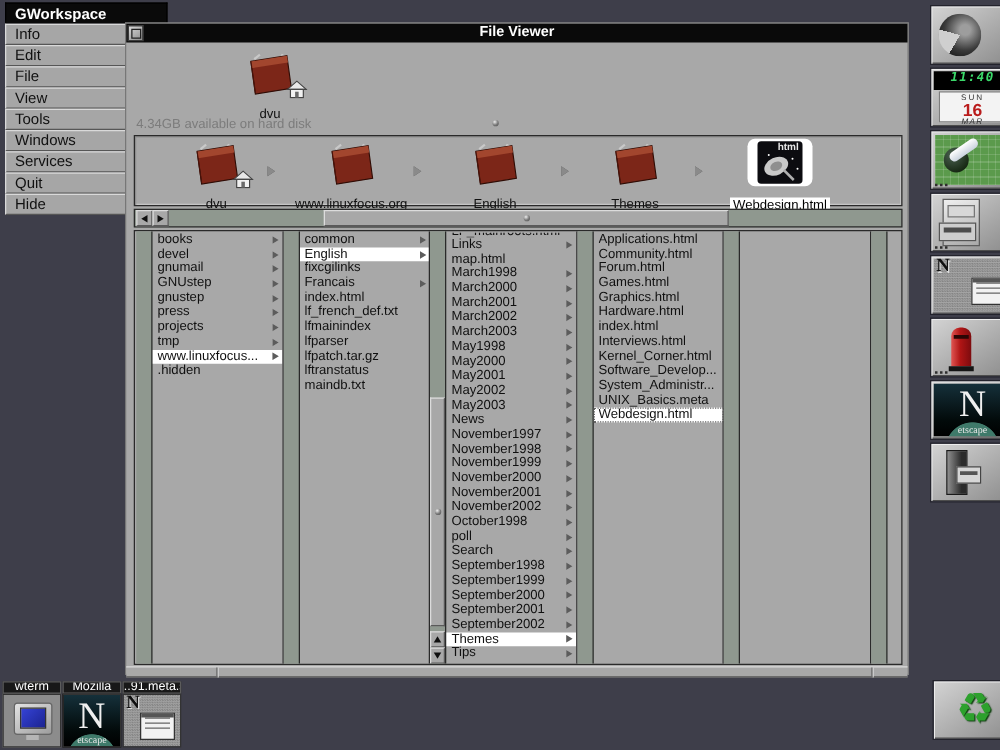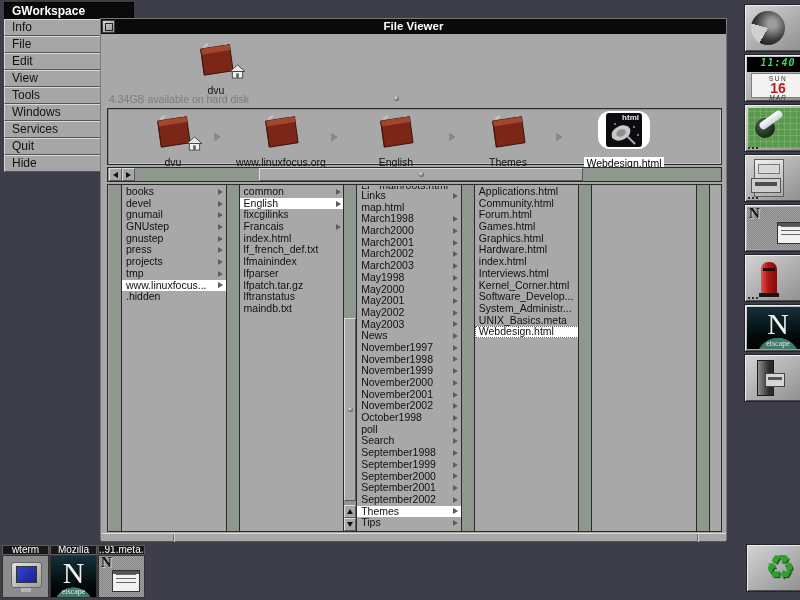--- a/index.html
+++ b/index.html
@@ -24,21 +24,21 @@
     background:#a8a8a8;border:1px solid #777;box-sizing:border-box;}
   .titlebar{position:absolute;left:0;top:0;right:0;height:15px;background:#0a0a0a;
     color:#fff;font-size:11.5px;font-weight:bold;text-align:center;line-height:15px;}
   .mini-btn{position:absolute;left:1px;top:1px;width:13px;height:13px;
     background:linear-gradient(145deg,#d9d9d9,#8d8d8d);
     border:1px solid #3c3c3c;box-sizing:border-box;}
   .mini-btn span{position:absolute;left:2px;top:2px;width:6px;height:6px;border:1.5px solid #222;}
 
   .top-pane{position:absolute;left:0;top:15px;right:0;height:74px;}
   .icon-slot{position:absolute;text-align:center;}
-  .icon-wrap{display:inline-block;position:relative;padding:2px 8px;border-radius:12px;}
+  .icon-wrap{display:inline-block;position:relative;padding:2px 8px;border-radius:6px;}
   .icon-wrap.sel{background:#fff;}
   .icon-label{display:block;font-size:10.5px;color:#111;margin-top:1px;white-space:nowrap;}
   .icon-label.sel{background:#fff;color:#000;padding:0 2px;display:inline-block;}
   .home-ovl{position:absolute;right:-2px;bottom:0;}
   .disk-status{position:absolute;left:8px;bottom:3px;font-size:10.5px;color:#7c7c7c;}
   .dimple{width:5px;height:5px;border-radius:50%;
     background:radial-gradient(circle at 35% 30%,#ededed,#777 55%,#4c4c4c);}
   .pane-dimple{position:absolute;left:293px;top:62px;}
 
   
@@ -177,25 +177,25 @@
 <div class="desktop">
 
   <div class="menu">
     <div class="menu-title">GWorkspace</div>
     <div id="menu-items">
         <div class="menu-item">
           <span class="mi-label">Info</span>
           <span class="menu-arrow"></span>
         </div>
         <div class="menu-item">
+          <span class="mi-label">Edit</span>
+          <span class="menu-arrow"></span>
+        </div>
+        <div class="menu-item">
           <span class="mi-label">File</span>
-          <span class="menu-arrow"></span>
-        </div>
-        <div class="menu-item">
-          <span class="mi-label">Edit</span>
           <span class="menu-arrow"></span>
         </div>
         <div class="menu-item">
           <span class="mi-label">View</span>
           <span class="menu-arrow"></span>
         </div>
         <div class="menu-item">
           <span class="mi-label">Tools</span>
           <span class="menu-arrow"></span>
         </div>

